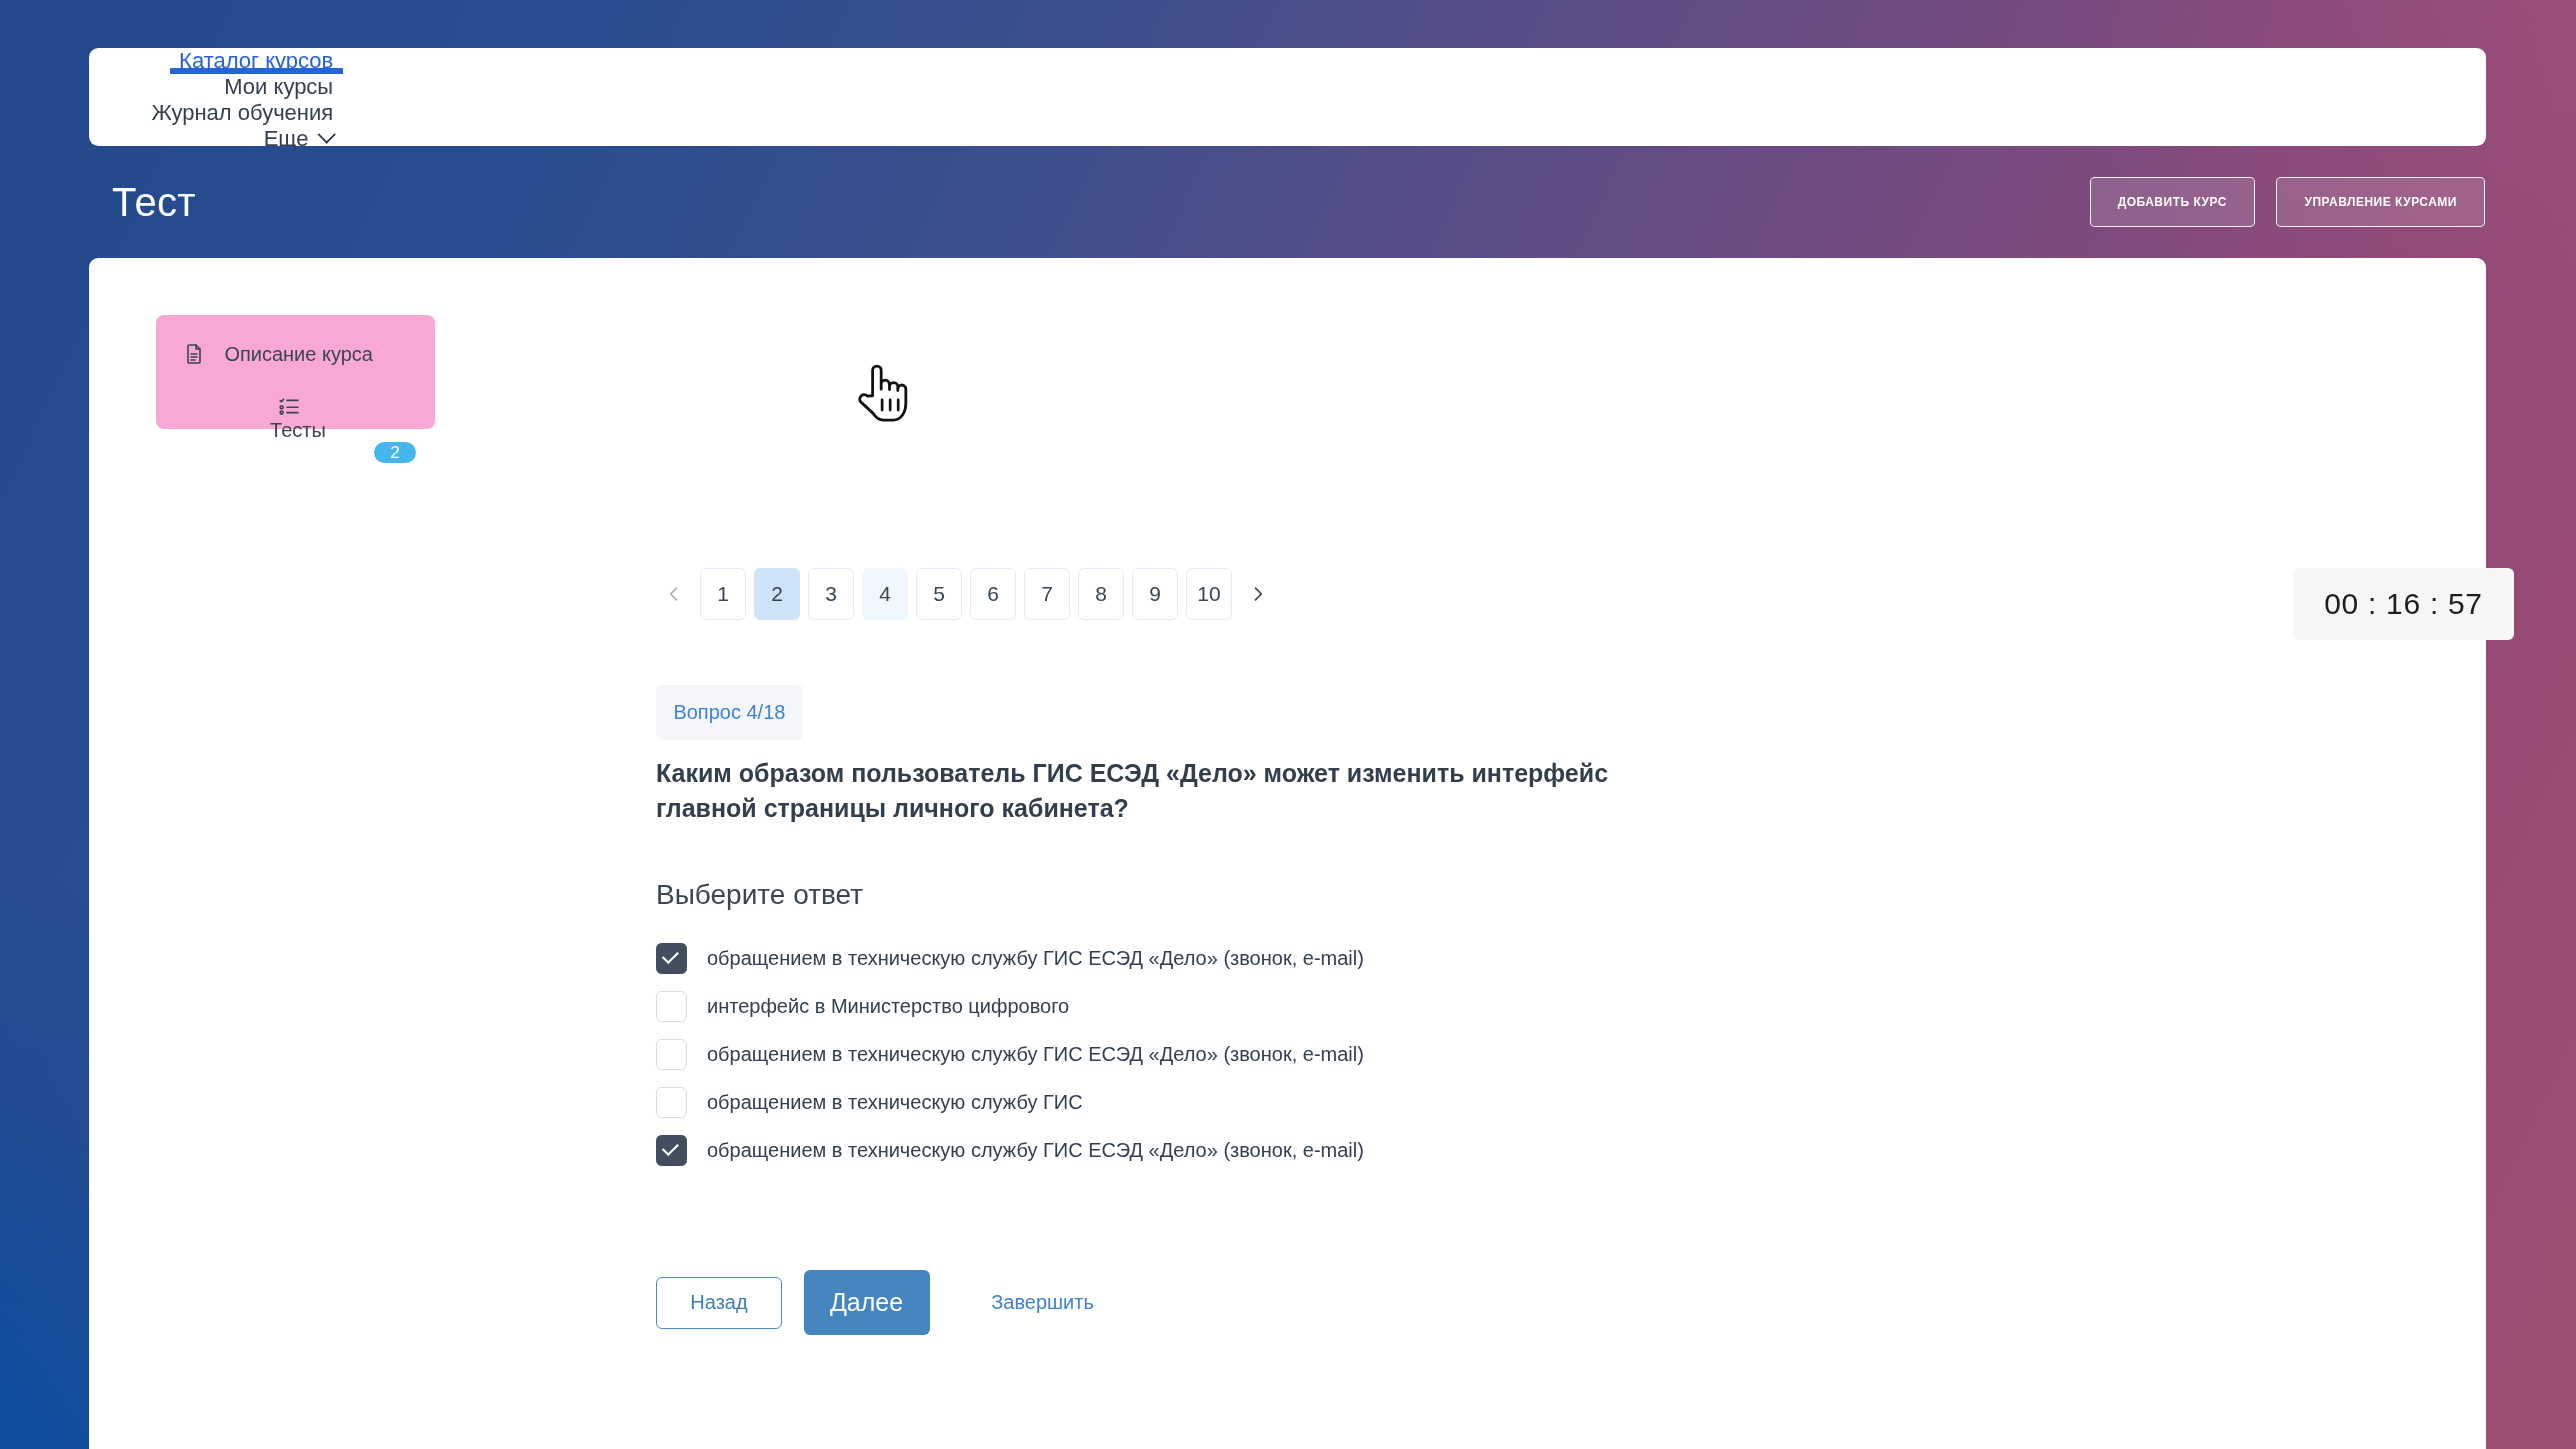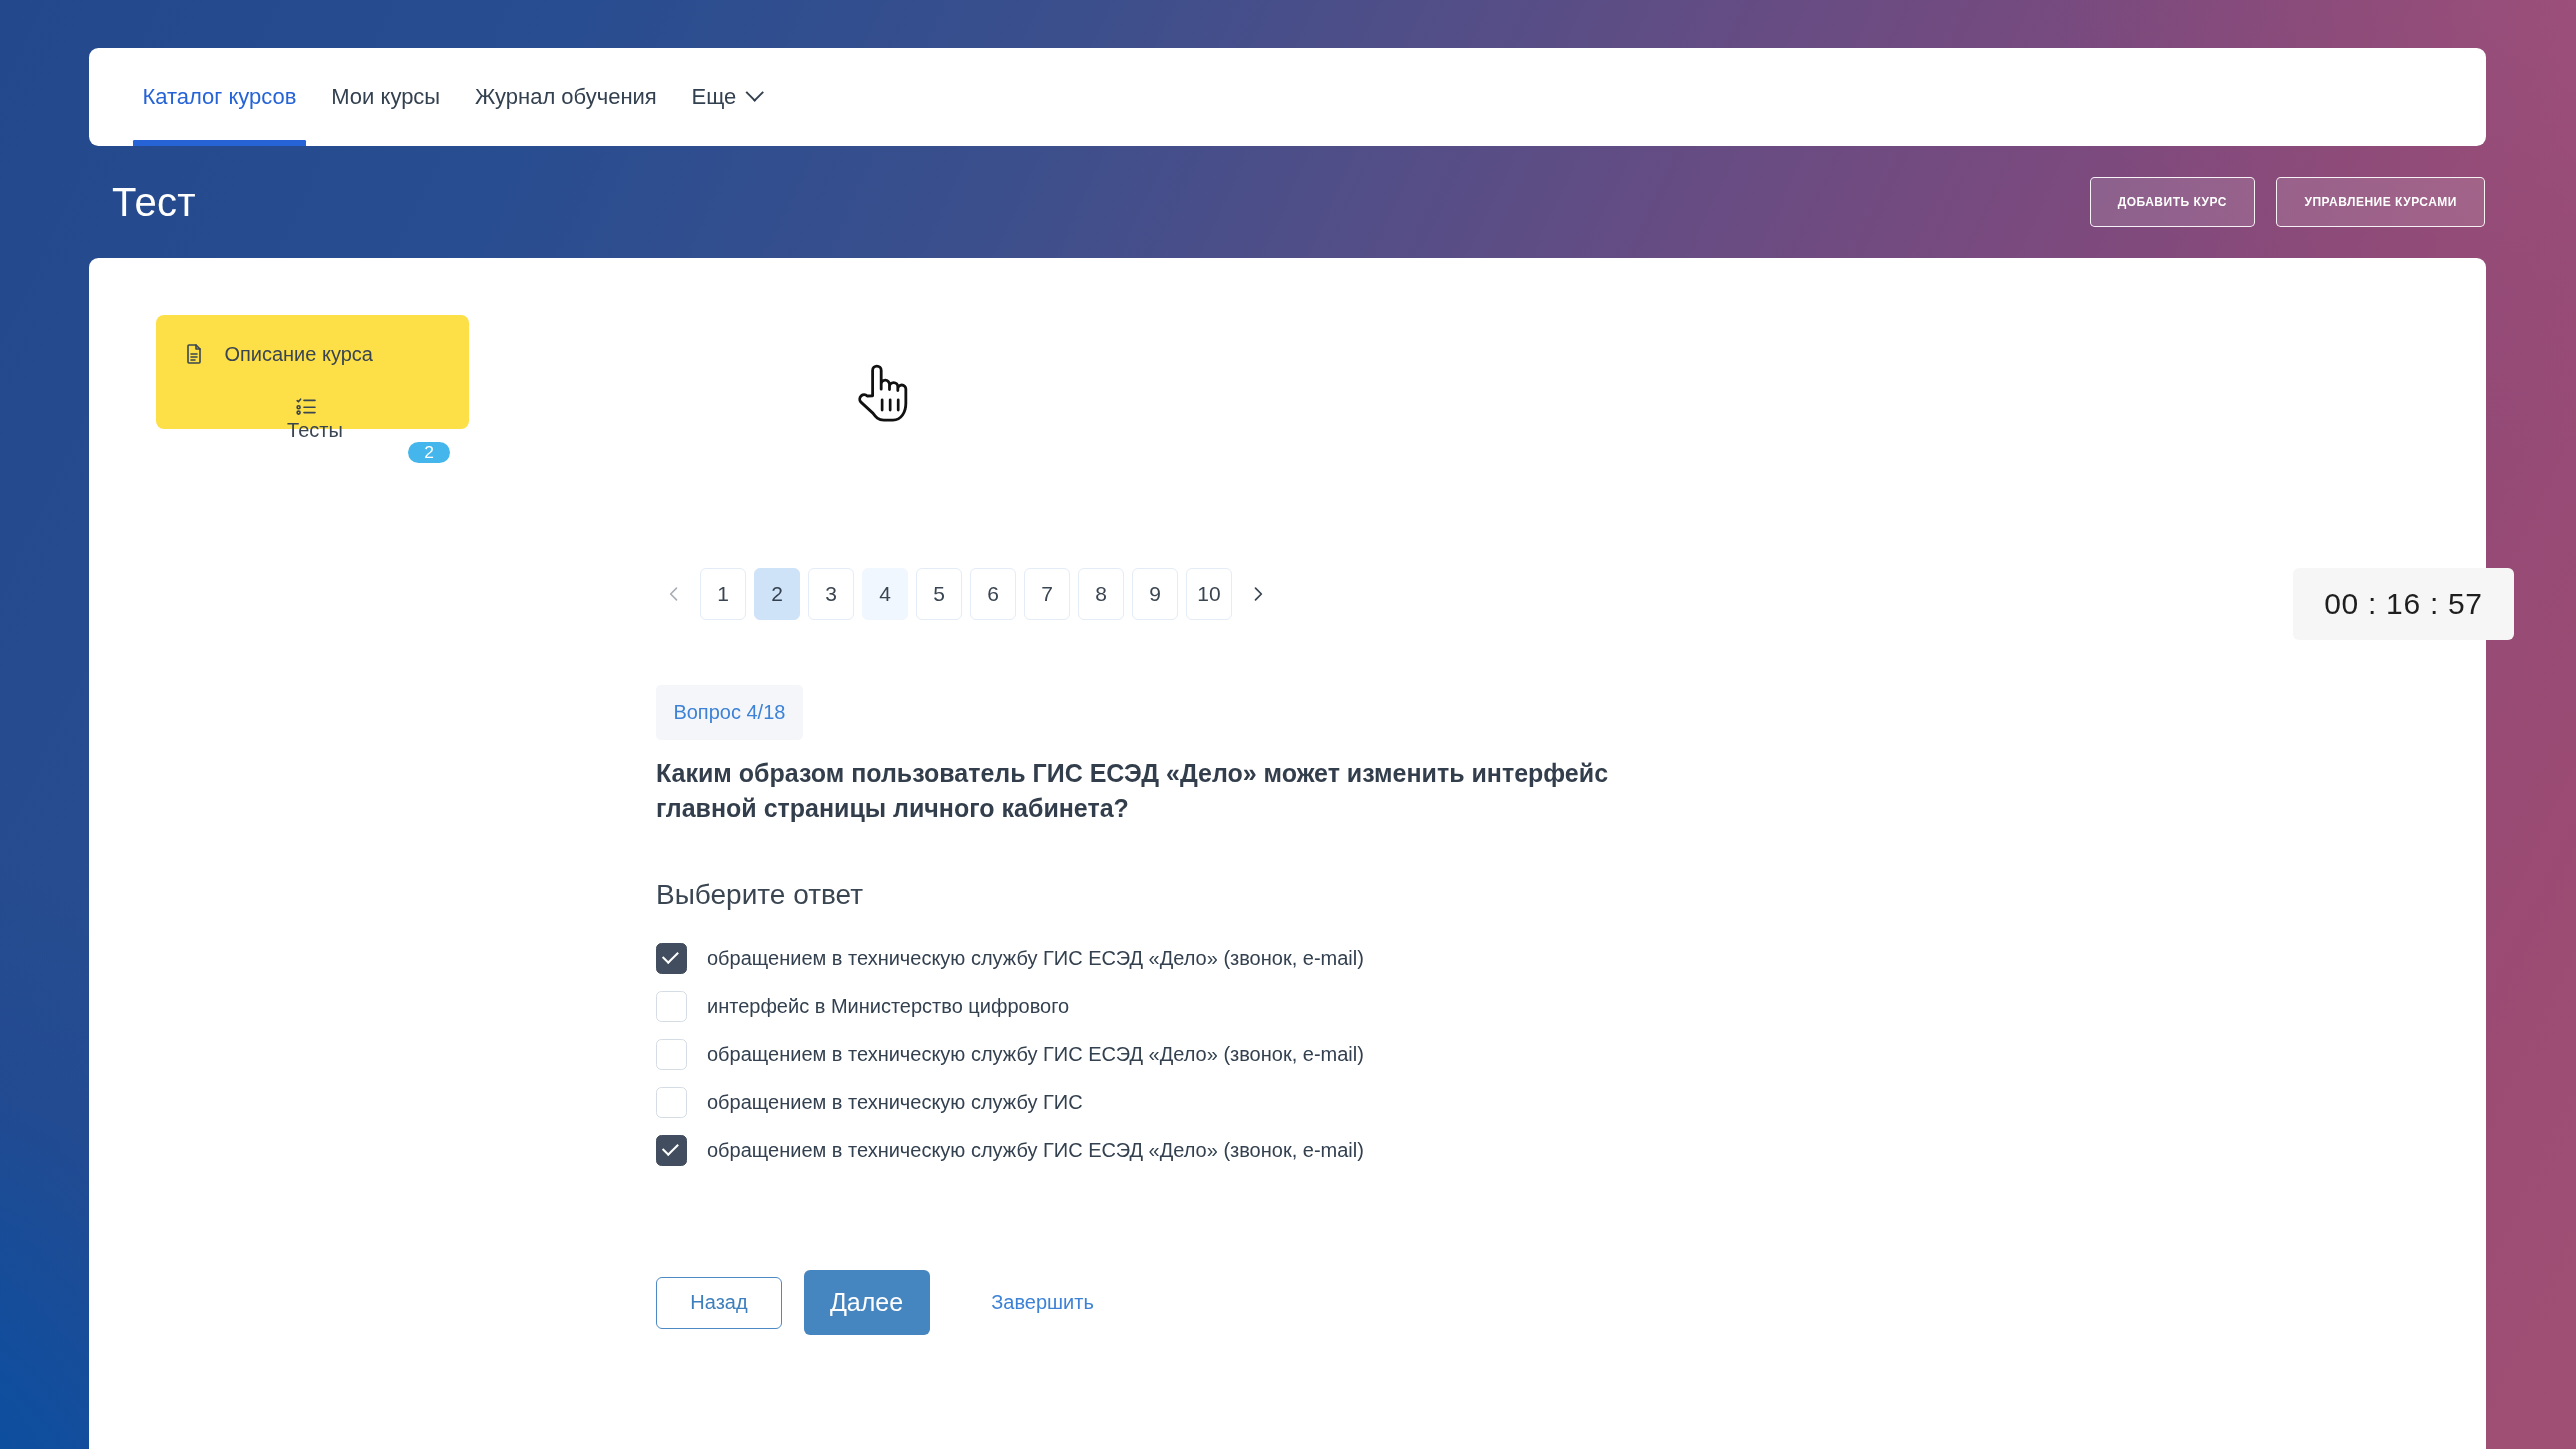--- a/index.html
+++ b/index.html
@@ -58,21 +58,22 @@
     background: #ffffff;
     border-radius: 9.4px;
     z-index: 5;
     display: flex;
     align-items: flex-end;
   }
   .nav-tabs {
     display: flex;
     align-items: flex-end;
     height: 100%;
-    padding-left: 36px;
+    padding-left: 45px;
+    flex-direction: column;
   }
   .nav-tab {
     position: relative;
     height: 100%;
     display: flex;
     align-items: center;
     padding: 0 17.4px;
     font-size: 22px;
     color: #33404f;
     white-space: nowrap;
@@ -153,23 +154,23 @@
     width: 100%;
     height: 100%;
     padding: 52px 0 0 0;
   }
 
   
   .sidebar {
     position: absolute;
     left: 67px;
     top: 57px;
-    width: 313px;
+    width: 279px;
     height: 114px;
-    background: #fde047;
+    background: #f9a8d4;
     border-radius: 8px;
     padding: 23px 0;
   }
   .side-item {
     display: flex;
     align-items: center;
     height: 32px;
     padding: 0 19px 0 24px;
     cursor: pointer;
   }

